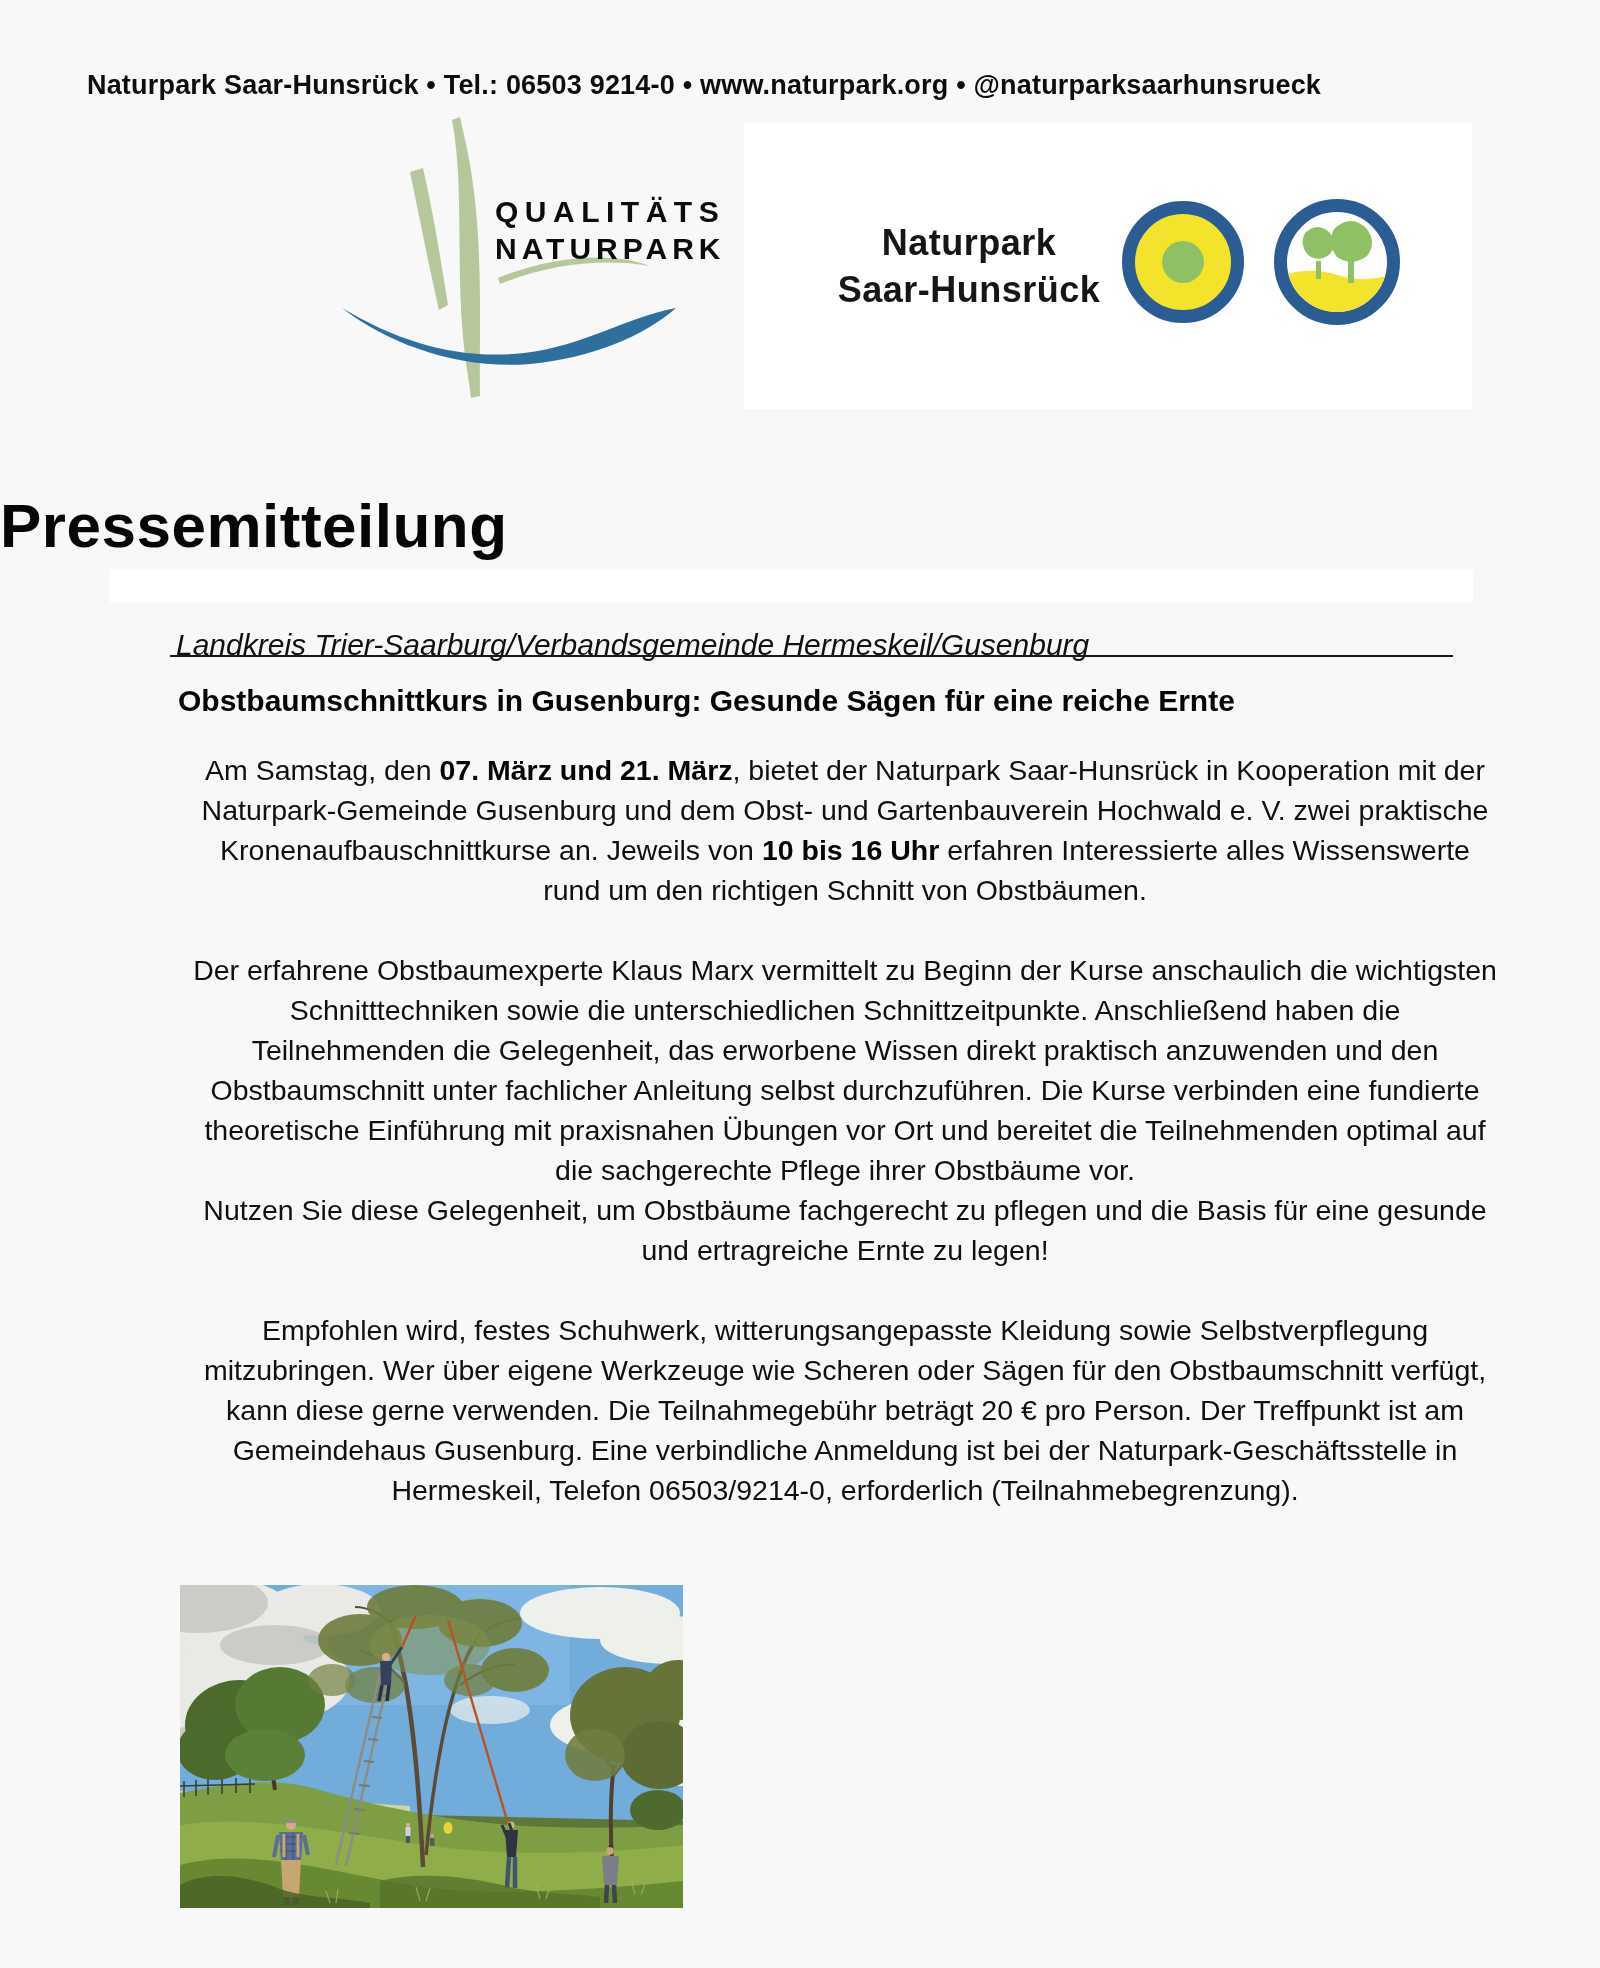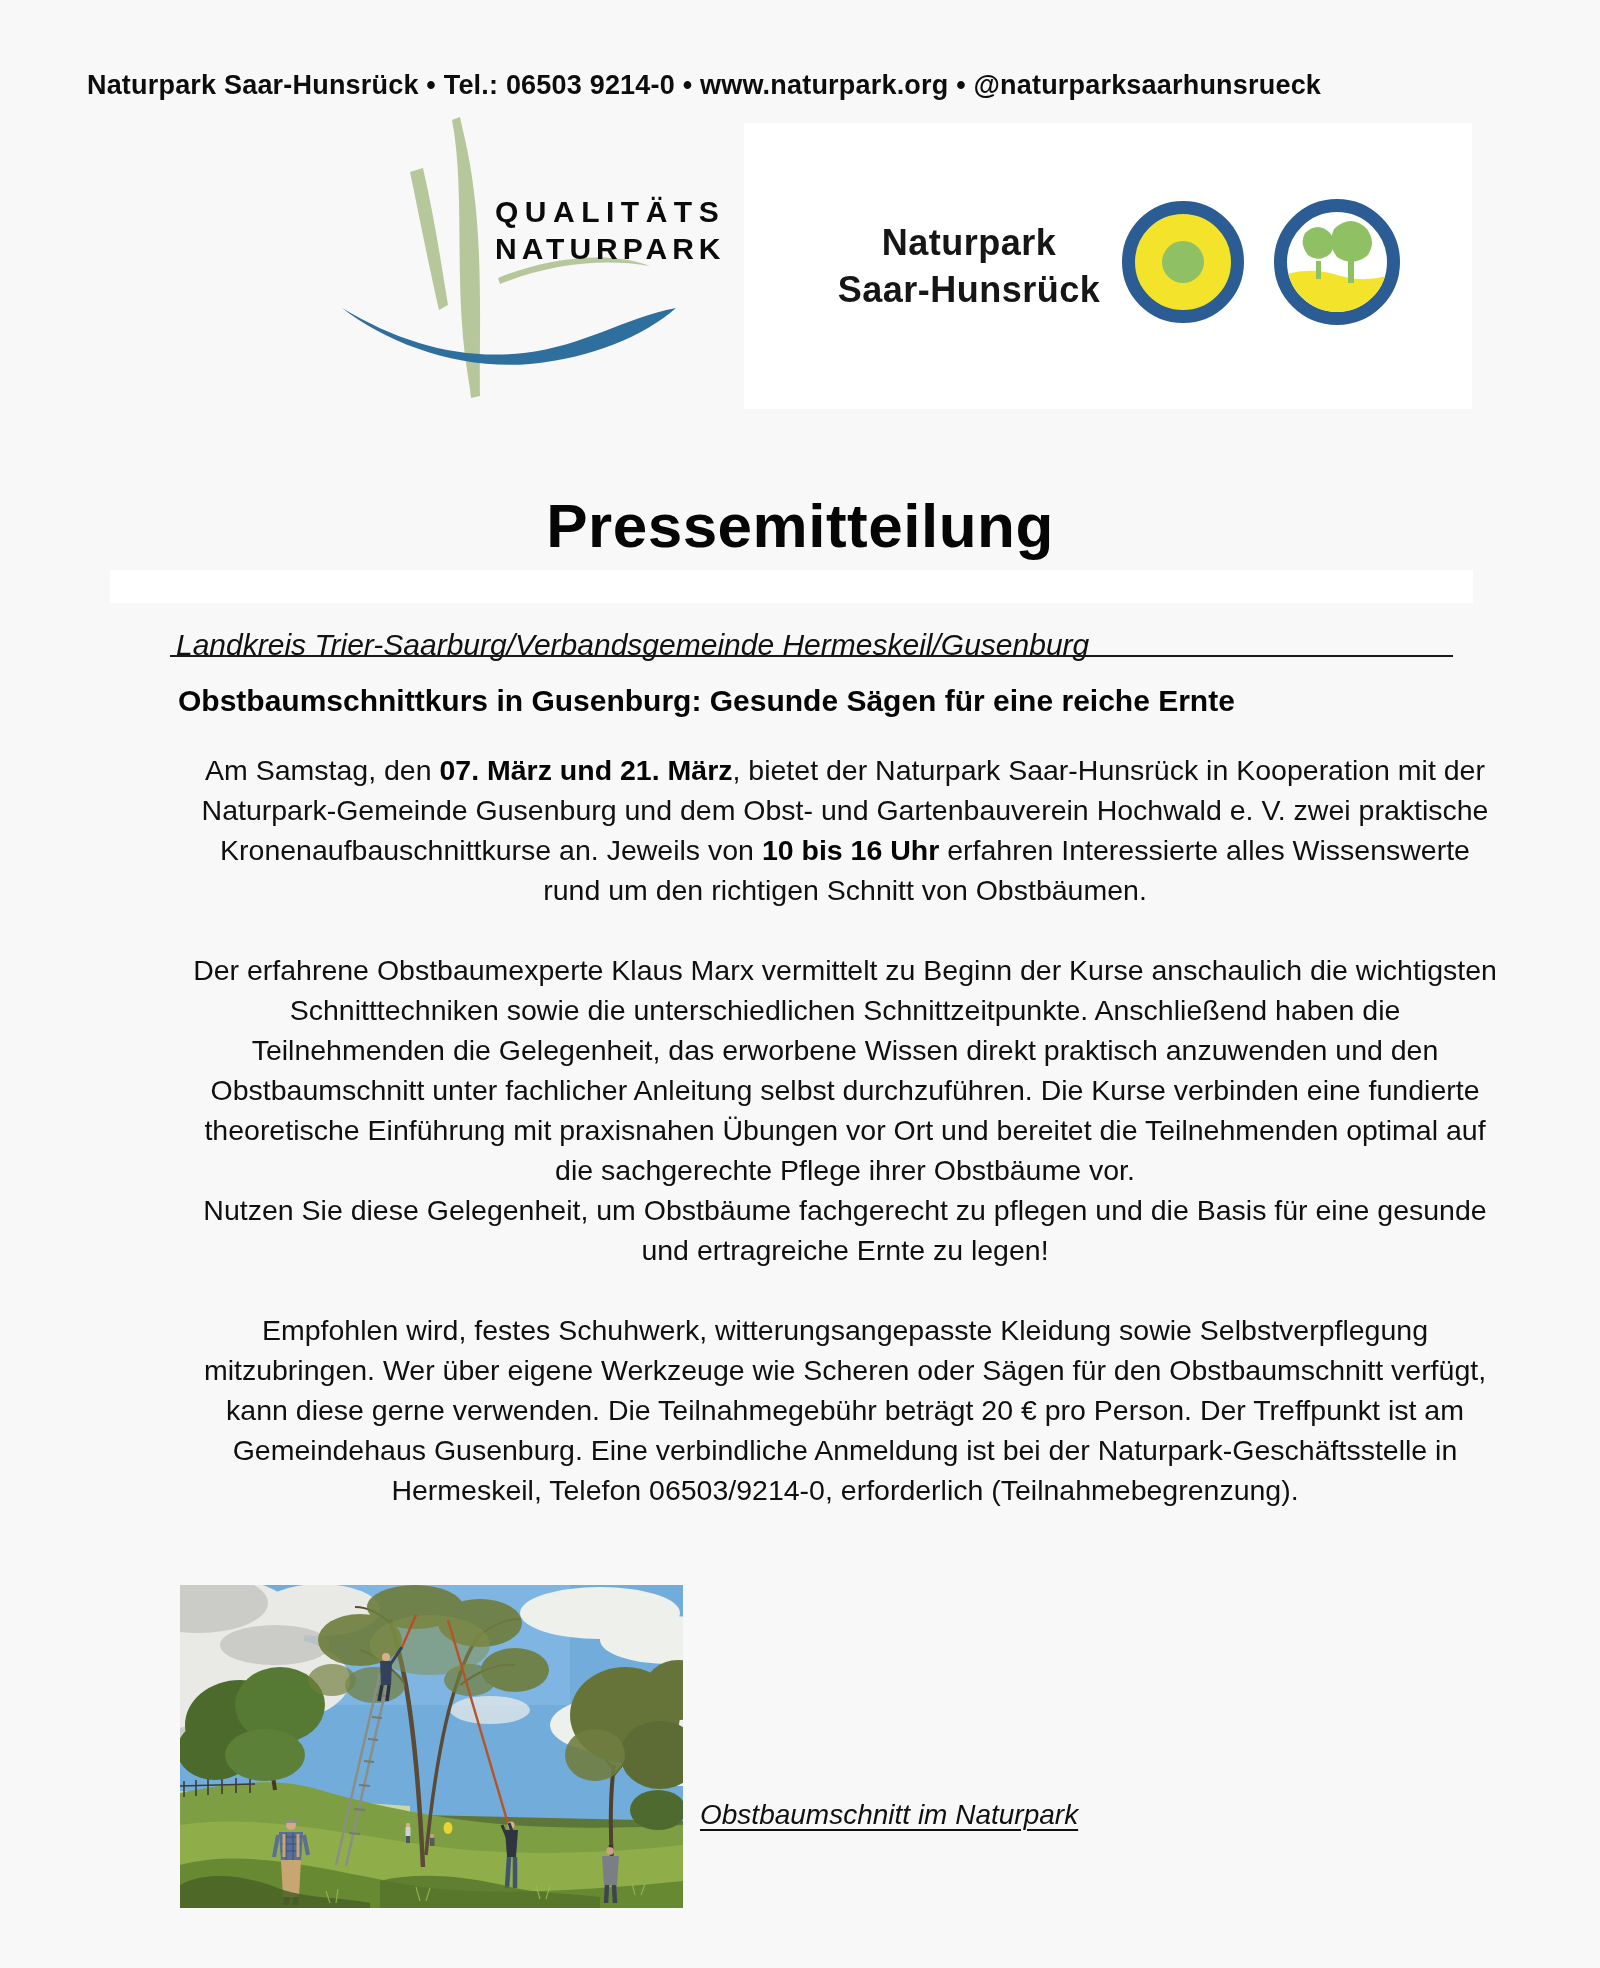--- a/index.html
+++ b/index.html
@@ -24,21 +24,21 @@
   .badge{position:absolute;border-radius:50%;box-sizing:border-box;border:13px solid #2b5c94;}
   .badge-dot{left:378px;top:78px;width:122px;height:122px;background:#f4e32b;}
   .badge-dot .dot{
     position:absolute;left:50%;top:50%;width:42px;height:42px;margin:-21px 0 0 -21px;
     border-radius:50%;background:#8fc164;
   }
   .badge-trees{left:530px;top:76px;width:126px;height:126px;background:#ffffff;overflow:hidden;}
   .badge-trees svg{position:absolute;left:-13px;top:-13px;width:126px;height:126px;}
   
   .press-title{
-    position:absolute;left:0;top:490px;width:1600px;text-align:center;
+    position:absolute;left:0;top:490px;width:1600px;text-align:left;
     font-weight:bold;font-size:62px;letter-spacing:.5px;color:#060606;
   }
   .white-band{position:absolute;left:110px;top:570px;width:1363px;height:33px;background:#ffffff;}
   .subtitle{
     position:absolute;left:176px;top:616px;font-style:italic;font-size:30px;color:#111;margin-top:12px;
   }
   .subtitle-rule{
     position:absolute;left:170px;top:655px;width:1283px;height:0;border-top:2px solid #1a1a1a;
   }
   .article-heading{
@@ -278,14 +278,13 @@
         <line x1="246" y1="316" x2="250" y2="303"></line>
       <line x1="360" y1="314" x2="356" y2="300"></line>
         <line x1="366" y1="314" x2="370" y2="301"></line>
       <line x1="455" y1="310" x2="452" y2="298"></line>
         <line x1="461" y1="310" x2="465" y2="299"></line>
     </g>
   </svg>
 </div>
 
 <div class="caption">
-  <div><span class="cap-line">Obstbaumschnitt im Naturpark</span></div>
 </div>
 
 </body></html>

